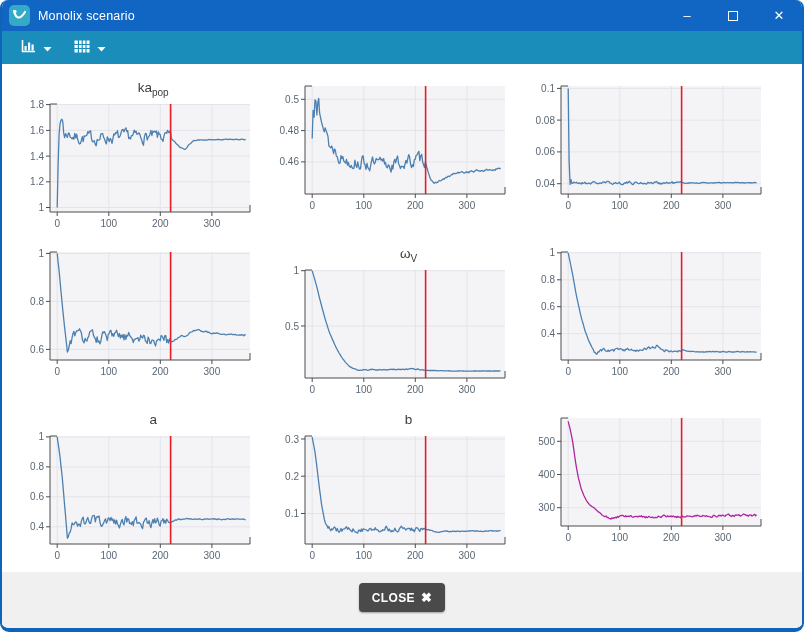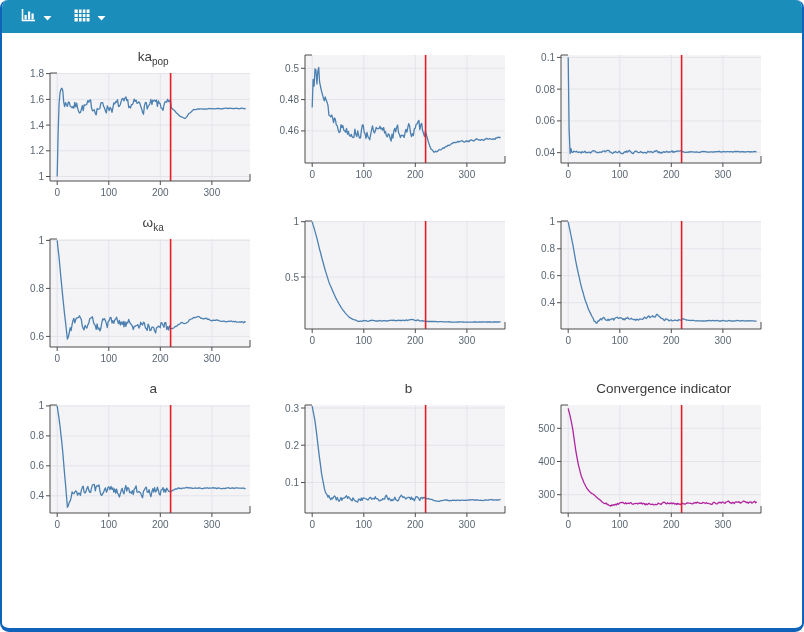--- a/index.html
+++ b/index.html
@@ -40,20 +40,36 @@
                letter-spacing:0.4px; display:flex; align-items:center; gap:6px;
                box-shadow:0 1px 2px rgba(0,0,0,0.35); cursor:pointer;
                font-family:"Liberation Sans", sans-serif; }
   .close-x { font-size:13px; font-weight:bold; }
 </style>
 </head>
 <body>
 
 <div class="window">
 
+  <div class="titlebar">
+    <span class="logo">
+      <svg width="15" height="15" viewBox="0 0 15 15">
+        <path d="M2 3 C4 11, 8 12, 13 4" stroke="#ffffff" stroke-width="2.2" fill="none" stroke-linecap="round"></path>
+        <circle cx="3" cy="3.5" r="1.6" fill="#ffffff"></circle>
+      </svg>
+    </span>
+    <span class="title">Monolix scenario</span>
+    <div class="win-controls">
+      <button class="win-btn">–</button>
+      <button class="win-btn">
+          <span class="max-box"></span>
+        </button>
+      <button class="win-btn">✕</button>
+    </div>
+  </div>
 
   <div class="toolbar">
     <button class="tool-btn">
       <span>
         <svg width="16" height="15" viewBox="0 0 16 15">
           <path d="M2.5 1 V12.5 H15" stroke="#ffffff" stroke-width="1.6" fill="none"></path>
           <rect x="4.5" y="7" width="2.2" height="4.5" fill="#ffffff"></rect>
           <rect x="8" y="3.5" width="2.2" height="8" fill="#ffffff"></rect>
           <rect x="11.5" y="5.5" width="2.2" height="6" fill="#ffffff"></rect>
         </svg>
@@ -146,41 +162,41 @@
             <path d="M30 6 H37 M30 6 V114 M30 114 H230 M230 114 V107 M26 103.7 H30 M26 71.9 H30 M26 40.1 H30 M26 8.4 H30 M37.2 114 V118 M88.8 114 V118 M140.3 114 V118 M191.9 114 V118" stroke="#4d4d4d" stroke-width="1" fill="none"></path>
             <text class="tick" x="24" y="107.2" text-anchor="end">0.04</text>
             <text class="tick" x="24" y="75.4" text-anchor="end">0.06</text>
             <text class="tick" x="24" y="43.6" text-anchor="end">0.08</text>
             <text class="tick" x="24" y="11.9" text-anchor="end">0.1</text>
             <text class="tick" x="37.2" y="129" text-anchor="middle">0</text>
             <text class="tick" x="88.8" y="129" text-anchor="middle">100</text>
             <text class="tick" x="140.3" y="129" text-anchor="middle">200</text>
             <text class="tick" x="191.9" y="129" text-anchor="middle">300</text>
           </svg></div>
-        <div class="plot-cell"><div class="plot-title"><span>ω</span><sub>ka</sub></div><svg width="236" height="136">
+        <div class="plot-cell"><svg width="236" height="136">
             <rect x="30" y="6" width="200" height="108" fill="#f4f4f7"></rect>
             <line x1="30" x2="230" y1="103.4" y2="103.4" stroke="#e3e3ea" stroke-width="1"></line>
             <line x1="30" x2="230" y1="55.4" y2="55.4" stroke="#e3e3ea" stroke-width="1"></line>
             <line x1="30" x2="230" y1="7.4" y2="7.4" stroke="#e3e3ea" stroke-width="1"></line>
             <line x1="37.2" x2="37.2" y1="6" y2="114" stroke="#e3e3ea" stroke-width="1"></line>
             <line x1="88.8" x2="88.8" y1="6" y2="114" stroke="#e3e3ea" stroke-width="1"></line>
             <line x1="140.3" x2="140.3" y1="6" y2="114" stroke="#e3e3ea" stroke-width="1"></line>
             <line x1="191.9" x2="191.9" y1="6" y2="114" stroke="#e3e3ea" stroke-width="1"></line>
             <polyline points="37.2,7.4 38.1,16.1 39.1,24.7 40.0,34.5 40.9,44.6 41.9,54.6 42.8,64.1 43.7,72.7 44.6,81.4 45.6,89.9 46.5,98.0 47.4,106.1 48.4,103.7 49.3,99.5 50.2,94.6 51.1,97.7 52.1,91.5 53.0,87.4 53.9,85.3 54.8,89.8 55.8,86.3 56.7,84.9 57.6,84.8 58.6,84.4 59.5,82.7 60.4,84.8 61.3,86.3 62.3,93.1 63.2,95.5 64.1,96.8 65.1,92.3 66.0,94.1 66.9,95.1 67.8,91.8 68.8,90.1 69.7,85.8 70.6,85.2 71.5,84.6 72.5,83.8 73.4,89.0 74.3,91.2 75.3,92.6 76.2,96.4 77.1,90.8 78.0,96.1 79.0,94.9 79.9,97.9 80.8,95.5 81.8,89.8 82.7,85.8 83.6,86.7 84.5,85.7 85.5,87.9 86.4,90.6 87.3,94.5 88.2,88.5 89.2,87.6 90.1,84.6 91.0,84.5 92.0,90.0 92.9,87.6 93.8,90.3 94.7,87.1 95.7,86.0 96.6,84.2 97.5,87.8 98.5,90.7 99.4,87.4 100.3,92.0 101.2,89.0 102.2,91.4 103.1,88.4 104.0,93.8 104.9,88.6 105.9,93.4 106.8,89.3 107.7,90.1 108.7,86.5 109.6,89.1 110.5,90.7 111.4,91.5 112.4,93.4 113.3,96.6 114.2,93.5 115.2,93.3 116.1,92.6 117.0,92.4 117.9,91.6 118.9,95.1 119.8,93.5 120.7,89.2 121.6,91.0 122.6,92.1 123.5,89.2 124.4,89.8 125.4,94.9 126.3,95.6 127.2,97.4 128.1,91.1 129.1,93.2 130.0,97.7 130.9,97.2 131.9,94.1 132.8,94.2 133.7,94.6 134.6,97.8 135.6,100.0 136.5,94.9 137.4,94.2 138.4,93.1 139.3,93.6 140.2,94.7 141.1,89.7 142.1,90.2 143.0,92.0 143.9,94.3 144.8,89.7 145.8,89.7 146.7,96.5 147.6,93.6 148.6,97.0 149.5,93.0 150.4,95.3 151.3,95.7 152.3,95.6 153.2,95.2 154.1,94.7 155.1,93.5 156.0,93.3 156.9,93.2 157.8,92.0 158.8,91.3 159.7,91.2 160.6,90.1 161.5,89.5 162.5,89.7 163.4,90.3 164.3,90.6 165.3,90.3 166.2,90.1 167.1,89.4 168.0,89.0 169.0,87.5 169.9,86.3 170.8,86.1 171.8,85.8 172.7,85.4 173.6,84.3 174.5,84.8 175.5,84.4 176.4,84.3 177.3,83.7 178.2,83.6 179.2,83.7 180.1,84.4 181.0,85.3 182.0,85.2 182.9,85.9 183.8,85.8 184.7,85.4 185.7,85.5 186.6,85.2 187.5,86.3 188.5,86.1 189.4,86.6 190.3,87.2 191.2,87.7 192.2,87.8 193.1,87.0 194.0,87.5 194.9,87.2 195.9,87.3 196.8,86.8 197.7,87.1 198.7,87.6 199.6,87.9 200.5,88.2 201.4,88.3 202.4,88.4 203.3,88.1 204.2,88.2 205.2,88.7 206.1,89.0 207.0,88.7 207.9,88.2 208.9,88.5 209.8,88.4 210.7,88.0 211.6,88.2 212.6,88.8 213.5,88.3 214.4,88.8 215.4,88.4 216.3,88.8 217.2,89.1 218.1,89.2 219.1,89.1 220.0,88.8 220.9,89.3 221.9,88.6 222.8,89.0 223.7,89.7 224.6,88.7 225.6,89.1" fill="none" stroke="#4c80b0" stroke-width="1.3" stroke-linejoin="round"></polyline>
             <line x1="150.6" x2="150.6" y1="6" y2="114" stroke="#e81c25" stroke-width="1.6"></line>
             <path d="M30 6 H37 M30 6 V114 M30 114 H230 M230 114 V107 M26 103.4 H30 M26 55.4 H30 M26 7.4 H30 M37.2 114 V118 M88.8 114 V118 M140.3 114 V118 M191.9 114 V118" stroke="#4d4d4d" stroke-width="1" fill="none"></path>
             <text class="tick" x="24" y="106.9" text-anchor="end">0.6</text>
             <text class="tick" x="24" y="58.9" text-anchor="end">0.8</text>
             <text class="tick" x="24" y="10.9" text-anchor="end">1</text>
             <text class="tick" x="37.2" y="129" text-anchor="middle">0</text>
             <text class="tick" x="88.8" y="129" text-anchor="middle">100</text>
             <text class="tick" x="140.3" y="129" text-anchor="middle">200</text>
             <text class="tick" x="191.9" y="129" text-anchor="middle">300</text>
           </svg></div>
-        <div class="plot-cell"><svg width="236" height="136">
+        <div class="plot-cell"><div class="plot-title"><span>ω</span><sub>V</sub></div><svg width="236" height="136">
             <rect x="30" y="6" width="200" height="108" fill="#f4f4f7"></rect>
             <line x1="30" x2="230" y1="62.0" y2="62.0" stroke="#e3e3ea" stroke-width="1"></line>
             <line x1="30" x2="230" y1="6.7" y2="6.7" stroke="#e3e3ea" stroke-width="1"></line>
             <line x1="37.2" x2="37.2" y1="6" y2="114" stroke="#e3e3ea" stroke-width="1"></line>
             <line x1="88.8" x2="88.8" y1="6" y2="114" stroke="#e3e3ea" stroke-width="1"></line>
             <line x1="140.3" x2="140.3" y1="6" y2="114" stroke="#e3e3ea" stroke-width="1"></line>
             <line x1="191.9" x2="191.9" y1="6" y2="114" stroke="#e3e3ea" stroke-width="1"></line>
             <polyline points="37.2,6.7 38.1,9.9 39.1,13.1 40.0,16.4 40.9,19.6 41.9,23.1 42.8,26.9 43.7,30.6 44.6,34.3 45.6,38.0 46.5,41.5 47.4,45.0 48.4,48.5 49.3,52.0 50.2,55.1 51.1,58.1 52.1,61.1 53.0,64.1 53.9,66.9 54.8,69.2 55.8,71.4 56.7,73.6 57.6,75.9 58.6,77.9 59.5,79.9 60.4,81.9 61.3,83.9 62.3,85.8 63.2,87.4 64.1,89.0 65.1,90.6 66.0,92.2 66.9,93.5 67.8,94.8 68.8,96.0 69.7,97.3 70.6,98.4 71.5,99.4 72.5,100.4 73.4,101.4 74.3,102.4 75.3,102.9 76.2,103.4 77.1,103.9 78.0,104.4 79.0,104.7 79.9,104.9 80.8,105.1 81.8,105.8 82.7,106.3 83.6,106.2 84.5,106.3 85.5,106.0 86.4,106.3 87.3,106.2 88.2,105.6 89.2,105.5 90.1,105.8 91.0,105.5 92.0,106.1 92.9,106.3 93.8,106.1 94.7,105.6 95.7,105.3 96.6,105.5 97.5,105.2 98.5,105.7 99.4,105.7 100.3,106.0 101.2,105.8 102.2,106.0 103.1,106.2 104.0,105.6 104.9,105.5 105.9,105.9 106.8,106.1 107.7,105.5 108.7,105.8 109.6,105.5 110.5,106.0 111.4,106.0 112.4,105.7 113.3,105.9 114.2,105.5 115.2,105.4 116.1,105.4 117.0,105.1 117.9,105.7 118.9,105.2 119.8,105.6 120.7,105.5 121.6,105.9 122.6,105.3 123.5,105.2 124.4,105.5 125.4,105.3 126.3,105.5 127.2,105.3 128.1,105.2 129.1,105.5 130.0,105.6 130.9,105.0 131.9,105.2 132.8,105.6 133.7,104.9 134.6,104.9 135.6,104.6 136.5,104.4 137.4,104.7 138.4,104.6 139.3,105.2 140.2,105.5 141.1,105.6 142.1,105.1 143.0,104.8 143.9,105.5 144.8,106.0 145.8,105.9 146.7,105.9 147.6,105.6 148.6,106.1 149.5,106.2 150.4,106.1 151.3,106.3 152.3,106.4 153.2,106.5 154.1,106.5 155.1,106.5 156.0,106.4 156.9,106.5 157.8,106.5 158.8,106.5 159.7,106.6 160.6,106.5 161.5,106.6 162.5,106.8 163.4,106.9 164.3,106.7 165.3,106.7 166.2,106.6 167.1,106.6 168.0,106.8 169.0,106.8 169.9,106.9 170.8,106.8 171.8,106.9 172.7,106.8 173.6,106.7 174.5,107.0 175.5,107.0 176.4,107.1 177.3,107.2 178.2,107.1 179.2,107.2 180.1,107.1 181.0,107.1 182.0,107.1 182.9,106.9 183.8,107.0 184.7,106.9 185.7,106.9 186.6,106.9 187.5,107.1 188.5,107.0 189.4,107.2 190.3,107.1 191.2,107.1 192.2,107.2 193.1,107.1 194.0,107.2 194.9,107.2 195.9,107.1 196.8,107.2 197.7,107.2 198.7,107.0 199.6,106.9 200.5,107.0 201.4,107.0 202.4,107.1 203.3,107.1 204.2,107.0 205.2,107.0 206.1,107.1 207.0,107.0 207.9,107.0 208.9,106.9 209.8,106.9 210.7,107.1 211.6,107.0 212.6,107.0 213.5,106.9 214.4,107.0 215.4,107.0 216.3,107.1 217.2,107.1 218.1,107.0 219.1,107.0 220.0,107.0 220.9,106.9 221.9,107.0 222.8,106.9 223.7,107.0 224.6,106.9 225.6,106.9" fill="none" stroke="#4c80b0" stroke-width="1.3" stroke-linejoin="round"></polyline>
             <line x1="150.6" x2="150.6" y1="6" y2="114" stroke="#e81c25" stroke-width="1.6"></line>
             <path d="M30 6 H37 M30 6 V114 M30 114 H230 M230 114 V107 M26 62.0 H30 M26 6.7 H30 M37.2 114 V118 M88.8 114 V118 M140.3 114 V118 M191.9 114 V118" stroke="#4d4d4d" stroke-width="1" fill="none"></path>
@@ -248,21 +264,21 @@
             <line x1="150.6" x2="150.6" y1="6" y2="114" stroke="#e81c25" stroke-width="1.6"></line>
             <path d="M30 6 H37 M30 6 V114 M30 114 H230 M230 114 V107 M26 83.5 H30 M26 46.2 H30 M26 9.0 H30 M37.2 114 V118 M88.8 114 V118 M140.3 114 V118 M191.9 114 V118" stroke="#4d4d4d" stroke-width="1" fill="none"></path>
             <text class="tick" x="24" y="87.0" text-anchor="end">0.1</text>
             <text class="tick" x="24" y="49.7" text-anchor="end">0.2</text>
             <text class="tick" x="24" y="12.5" text-anchor="end">0.3</text>
             <text class="tick" x="37.2" y="129" text-anchor="middle">0</text>
             <text class="tick" x="88.8" y="129" text-anchor="middle">100</text>
             <text class="tick" x="140.3" y="129" text-anchor="middle">200</text>
             <text class="tick" x="191.9" y="129" text-anchor="middle">300</text>
           </svg></div>
-        <div class="plot-cell"><div class="plot-title"><span>Convergence indicator</span></div><svg width="236" height="136">
+        <div class="plot-cell"><svg width="236" height="136">
             <rect x="30" y="6" width="200" height="108" fill="#f4f4f7"></rect>
             <line x1="30" x2="230" y1="95.7" y2="95.7" stroke="#e3e3ea" stroke-width="1"></line>
             <line x1="30" x2="230" y1="62.5" y2="62.5" stroke="#e3e3ea" stroke-width="1"></line>
             <line x1="30" x2="230" y1="29.3" y2="29.3" stroke="#e3e3ea" stroke-width="1"></line>
             <line x1="37.2" x2="37.2" y1="6" y2="114" stroke="#e3e3ea" stroke-width="1"></line>
             <line x1="88.8" x2="88.8" y1="6" y2="114" stroke="#e3e3ea" stroke-width="1"></line>
             <line x1="140.3" x2="140.3" y1="6" y2="114" stroke="#e3e3ea" stroke-width="1"></line>
             <line x1="191.9" x2="191.9" y1="6" y2="114" stroke="#e3e3ea" stroke-width="1"></line>
             <polyline points="37.2,9.3 38.1,13.1 39.1,16.8 40.0,21.1 40.9,25.6 41.9,31.2 42.8,37.6 43.7,44.0 44.6,50.3 45.6,56.4 46.5,61.2 47.4,65.9 48.4,69.7 49.3,73.3 50.2,76.7 51.1,79.1 52.1,81.5 53.0,83.7 53.9,85.5 54.8,87.3 55.8,89.1 56.7,90.3 57.6,91.5 58.6,92.7 59.5,93.5 60.4,94.1 61.3,94.7 62.3,95.3 63.2,95.9 64.1,96.8 65.1,97.7 66.0,98.6 66.9,99.5 67.8,100.2 68.8,100.7 69.7,101.4 70.6,102.7 71.5,103.3 72.5,104.0 73.4,104.5 74.3,104.5 75.3,104.1 76.2,105.6 77.1,105.5 78.0,106.4 79.0,106.7 79.9,107.1 80.8,105.9 81.8,106.5 82.7,105.6 83.6,106.0 84.5,105.2 85.5,105.9 86.4,104.4 87.3,105.2 88.2,104.4 89.2,103.7 90.1,103.7 91.0,103.5 92.0,103.5 92.9,104.3 93.8,104.8 94.7,103.8 95.7,104.8 96.6,104.3 97.5,104.2 98.5,104.6 99.4,103.7 100.3,103.8 101.2,105.0 102.2,105.3 103.1,104.7 104.0,104.7 104.9,104.3 105.9,104.4 106.8,105.0 107.7,104.4 108.7,104.2 109.6,104.5 110.5,103.8 111.4,105.0 112.4,104.3 113.3,104.7 114.2,105.7 115.2,104.8 116.1,105.7 117.0,105.1 117.9,104.3 118.9,105.0 119.8,105.5 120.7,105.3 121.6,105.1 122.6,105.9 123.5,105.7 124.4,105.3 125.4,105.7 126.3,105.3 127.2,104.2 128.1,104.6 129.1,104.9 130.0,105.5 130.9,104.4 131.9,103.6 132.8,103.2 133.7,103.4 134.6,104.4 135.6,104.9 136.5,103.8 137.4,104.5 138.4,104.4 139.3,104.5 140.2,103.9 141.1,104.9 142.1,103.9 143.0,104.5 143.9,105.1 144.8,104.6 145.8,105.5 146.7,104.4 147.6,105.0 148.6,105.2 149.5,105.7 150.4,104.4 151.3,104.1 152.3,104.9 153.2,104.8 154.1,105.2 155.1,104.5 156.0,103.9 156.9,104.1 157.8,104.2 158.8,104.2 159.7,104.4 160.6,104.7 161.5,104.9 162.5,104.0 163.4,104.2 164.3,103.5 165.3,104.1 166.2,103.1 167.1,103.6 168.0,103.8 169.0,104.3 169.9,104.4 170.8,104.4 171.8,103.5 172.7,103.7 173.6,103.8 174.5,104.5 175.5,103.7 176.4,104.3 177.3,104.4 178.2,104.7 179.2,104.8 180.1,105.4 181.0,105.4 182.0,103.8 182.9,103.2 183.8,103.8 184.7,104.5 185.7,105.0 186.6,104.6 187.5,103.5 188.5,103.5 189.4,103.3 190.3,104.1 191.2,103.1 192.2,103.1 193.1,104.0 194.0,104.4 194.9,103.2 195.9,102.8 196.8,102.3 197.7,102.0 198.7,103.7 199.6,103.7 200.5,104.6 201.4,103.3 202.4,103.6 203.3,104.5 204.2,103.2 205.2,102.9 206.1,103.1 207.0,103.2 207.9,102.6 208.9,103.8 209.8,104.0 210.7,103.2 211.6,102.7 212.6,102.0 213.5,102.5 214.4,102.6 215.4,103.7 216.3,103.1 217.2,104.2 218.1,103.2 219.1,103.1 220.0,102.8 220.9,104.1 221.9,103.5 222.8,102.8 223.7,102.3 224.6,103.8 225.6,102.8" fill="none" stroke="#b0249f" stroke-width="1.3" stroke-linejoin="round"></polyline>
             <line x1="150.6" x2="150.6" y1="6" y2="114" stroke="#e81c25" stroke-width="1.6"></line>
@@ -271,14 +287,20 @@
             <text class="tick" x="24" y="66.0" text-anchor="end">400</text>
             <text class="tick" x="24" y="32.8" text-anchor="end">500</text>
             <text class="tick" x="37.2" y="129" text-anchor="middle">0</text>
             <text class="tick" x="88.8" y="129" text-anchor="middle">100</text>
             <text class="tick" x="140.3" y="129" text-anchor="middle">200</text>
             <text class="tick" x="191.9" y="129" text-anchor="middle">300</text>
           </svg></div>
       </div>
   </div>
 
+  <div class="footer">
+    <button class="close-btn">
+      <span>CLOSE</span>
+      <span class="close-x">✖</span>
+    </button>
+  </div>
 
 </div>
 
 </body></html>

